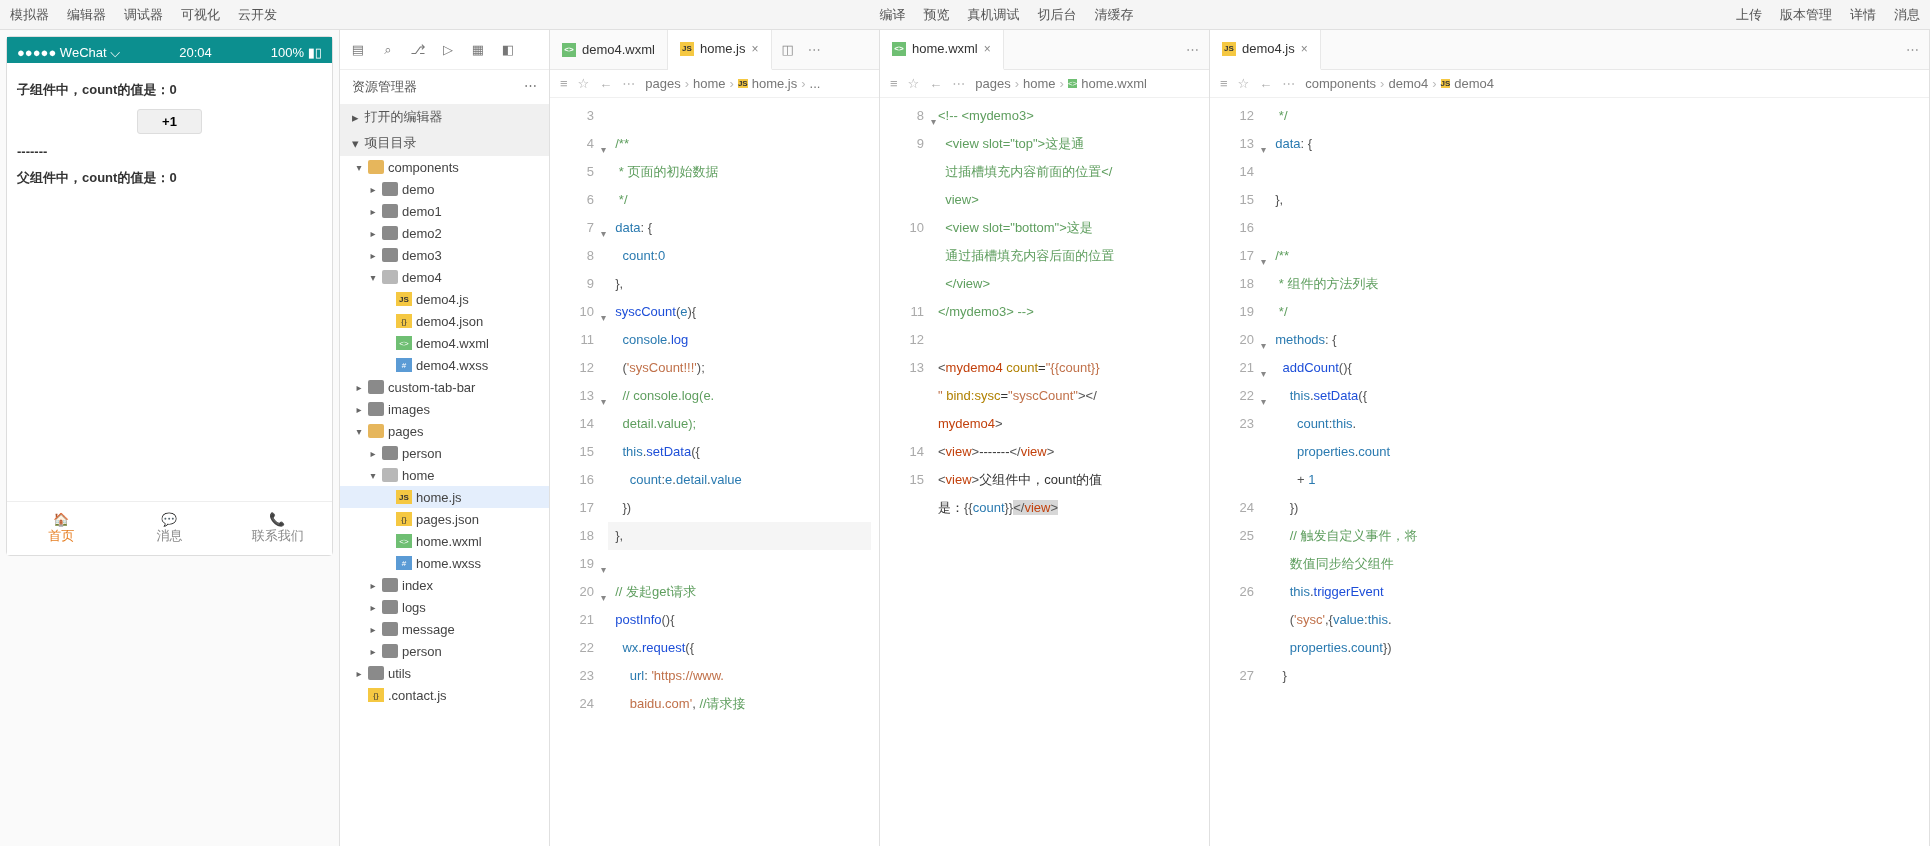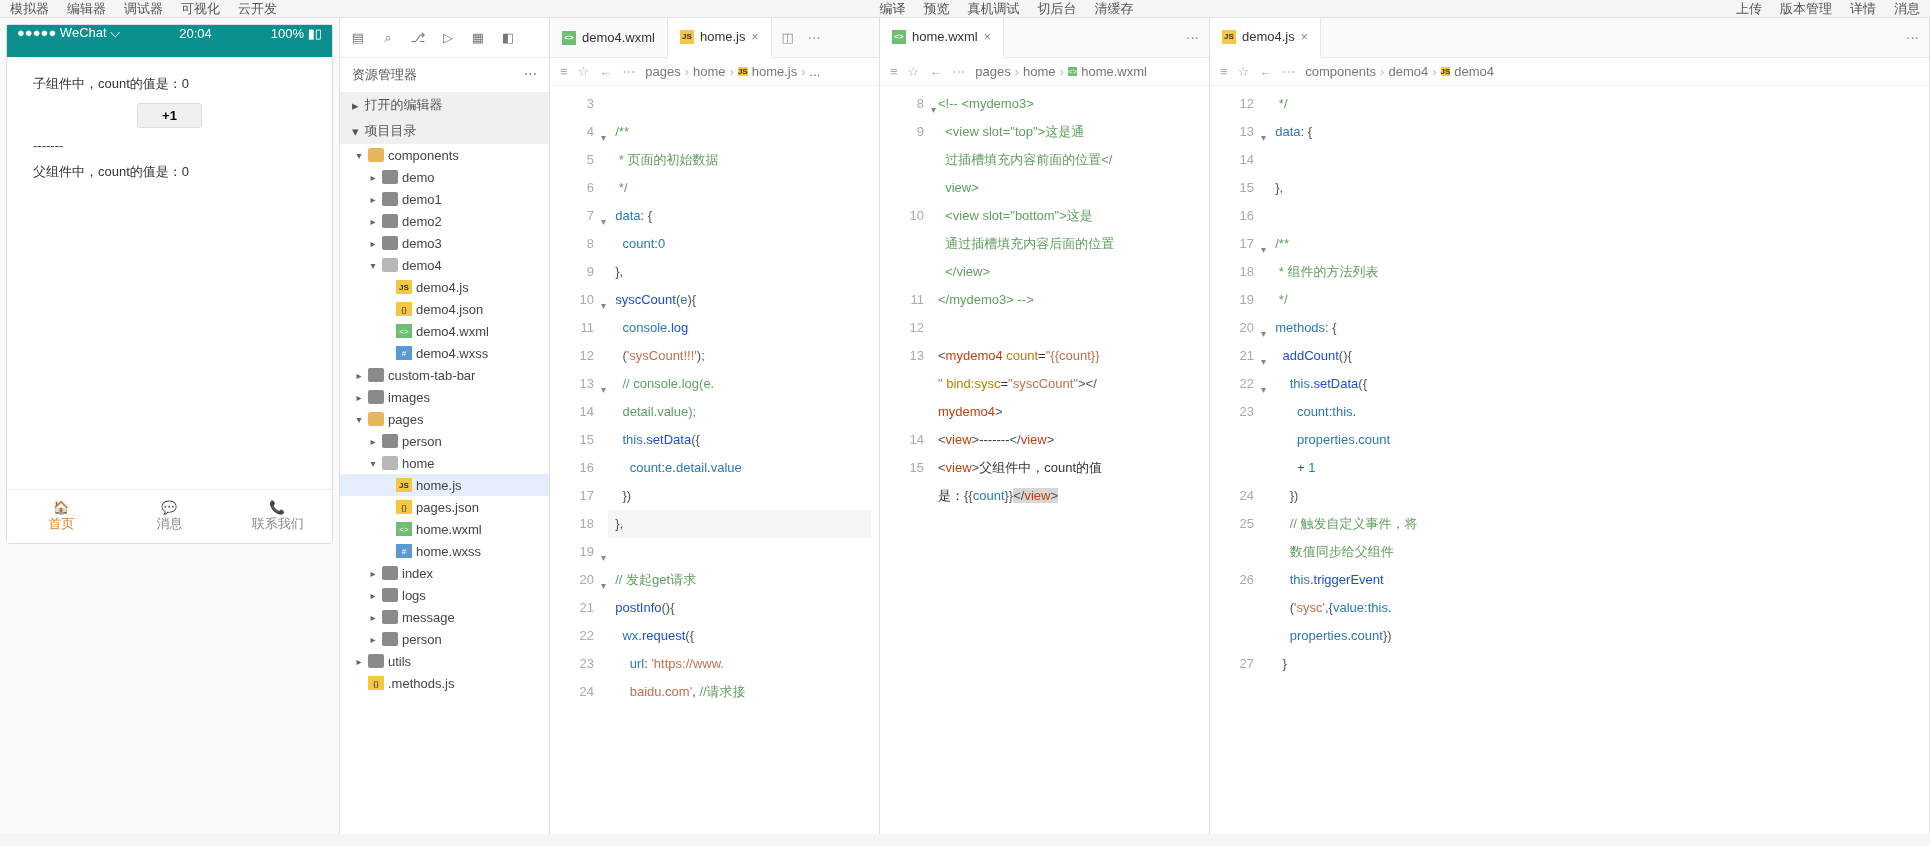--- a/index.html
+++ b/index.html
@@ -1,33 +1,33 @@
 <!DOCTYPE html>
 <html><head>
 <meta charset="utf-8">
 <style>
 *{box-sizing:border-box;margin:0;padding:0;font-family:-apple-system,"Segoe UI","Microsoft YaHei",sans-serif;font-size:13px;}
 body{background:#f5f5f5;color:#333;overflow:hidden;width:1930px;height:846px;}
-.top-menu{height:18px;display:flex;align-items:center;padding:0 10px;background:#f5f5f5;border-bottom:1px solid #e0e0e0;}
+.top-menu{height:30px;display:flex;align-items:center;padding:0 10px;background:#f5f5f5;border-bottom:1px solid #e0e0e0;}
 .top-menu .group{display:flex;gap:18px;}
 .top-menu .spacer{flex:1;}
 .top-menu span{color:#555;cursor:pointer;}
 .workspace{display:flex;height:calc(100% - 30px);}
 
 .sim-pane{width:340px;background:#fafafa;border-right:1px solid #e0e0e0;display:flex;flex-direction:column;}
 .sim-toolbar{height:40px;display:flex;align-items:center;gap:12px;padding:0 10px;color:#666;border-bottom:1px solid #eee;}
 .sim-toolbar .tb-item{cursor:pointer;}
 .sim-toolbar .icn{width:18px;height:18px;border:1.5px solid #888;border-radius:50%;display:inline-block;}
 .phone{margin:6px;background:#fff;border:1px solid #ddd;border-radius:4px;display:flex;flex-direction:column;height:520px;position:relative;}
-.phone-status{background:#0c8f8f;color:#fff;height:26px;display:flex;align-items:flex-end;justify-content:space-between;padding:16px 10px;font-size:12px;}
+.phone-status{background:#0c8f8f;color:#fff;height:26px;display:flex;align-items:flex-start;justify-content:space-between;padding:8px 10px;font-size:12px;}
 .phone-title{background:#0c8f8f;color:#fff;height:44px;display:flex;align-items:center;justify-content:center;position:relative;}
 .phone-title .caps{position:absolute;right:8px;display:flex;gap:6px;}
 .phone-title .cap{width:36px;height:24px;border:1px solid rgba(255,255,255,.6);border-radius:16px;display:flex;align-items:center;justify-content:center;color:#fff;}
 .phone-body{flex:1;background:#fff;padding:8px 10px;color:#333;}
-.phone-body .row{margin:10px 16px;}
+.phone-body .row{margin:10px 0;font-weight:bold;}
 .plus-btn{display:block;margin:8px auto;padding:4px 24px;background:#f0f0f0;border:1px solid #ddd;border-radius:3px;font-weight:bold;}
 .phone-tab{position:absolute;bottom:0;left:0;right:0;height:54px;border-top:1px solid #eee;display:flex;}
 .phone-tab .t{flex:1;display:flex;flex-direction:column;align-items:center;justify-content:center;font-size:11px;color:#888;}
 .phone-tab .t.active{color:#e67e22;}
 
 .explorer{width:210px;background:#fff;border-right:1px solid #e0e0e0;display:flex;flex-direction:column;}
 .exp-icons{height:40px;display:flex;align-items:center;gap:14px;padding:0 10px;border-bottom:1px solid #eee;color:#777;}
 .exp-icons span{cursor:pointer;width:16px;height:16px;display:inline-flex;align-items:center;justify-content:center;}
 .exp-header{padding:8px 12px;font-size:12px;color:#555;display:flex;justify-content:space-between;align-items:flex-start;}
 .exp-section{padding:4px 12px;background:#f0f0f0;color:#555;font-size:12px;display:flex;align-items:center;gap:6px;cursor:pointer;}
@@ -277,21 +277,21 @@
           <span>person</span>
         </div>
         <div class="node" style="padding-left: 14px;">
           <span class="arrow">▸</span>
           <span class="ic ic-folder  "></span>
           <span>utils</span>
         </div>
         <div class="node" style="padding-left: 14px;">
           <span class="arrow"></span>
           <span class="ic ic-json">{}</span>
-          <span>.methods.js</span>
+          <span>.contact.js</span>
         </div>
       </div>
   </div>
 
   <div class="editors">
 
     <div class="ed-col c1">
       <div class="tabbar first">
         <div class="tab">
             <span class="fic ic-wxml">&lt;&gt;</span>

